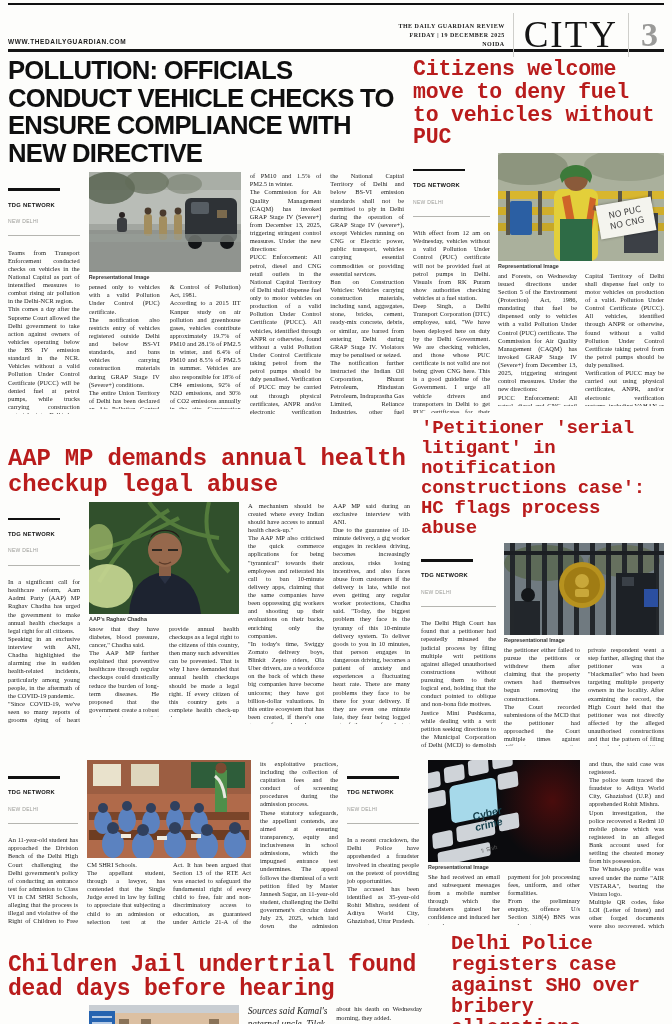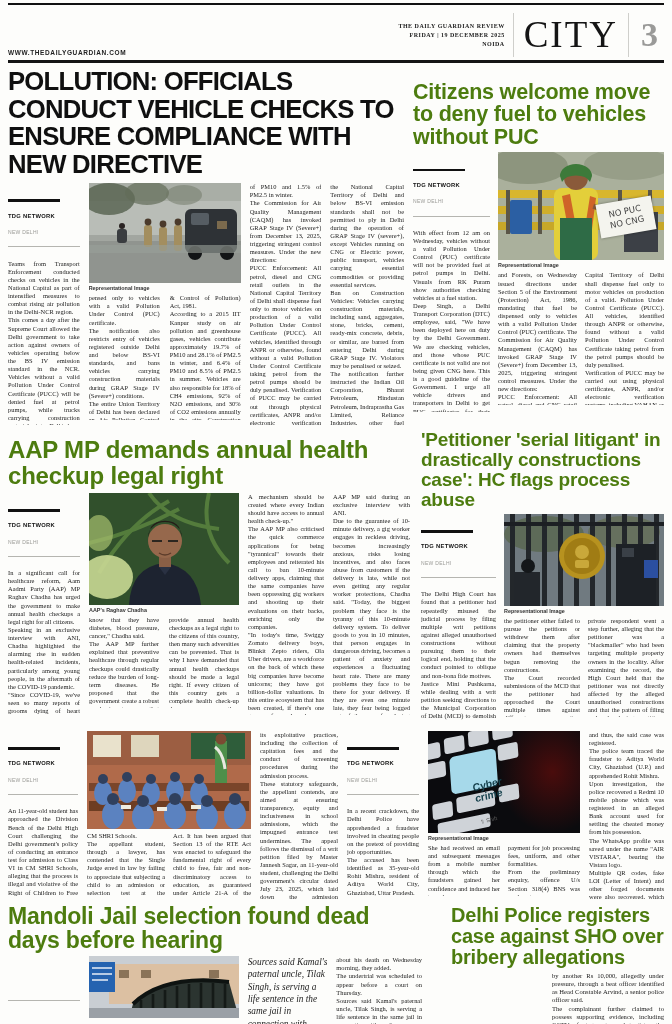--- a/index.html
+++ b/index.html
@@ -1,35 +1,35 @@
 <!DOCTYPE html>
 <html><head>
 <meta charset="utf-8">
 <style>
   * { margin:0; padding:0; box-sizing:border-box; }
   html,body { width:672px; background:#e8e8e6; }
   body { font-family:"Liberation Serif", serif; color:#1b1b1b; }
   #page { width:672px; height:1024px; background:#fdfdfb; position:relative; overflow:hidden; padding:0 8px; }
 
   
-  #masthead { height:57px; position:relative; border-top:2px solid #111; margin-top:3px; }
+  #masthead { height:46px; position:relative; border-top:2px solid #111; margin-top:3px; }
   .site-url { position:absolute; left:0; bottom:4px; font-family:"Liberation Sans",sans-serif; font-weight:bold; font-size:6.5px; letter-spacing:.6px; color:#222; }
   .mast-right { position:absolute; right:0; top:8px; display:flex; align-items:center; }
   .mast-info { text-align:right; font-family:"Liberation Serif",serif; font-weight:bold; font-size:6px; letter-spacing:.5px; line-height:1.5; color:#222; padding-right:8px; }
   .mast-div { width:1px; background:#cfcfcb; height:44px; }
   .mast-section { font-family:"Liberation Serif",serif; font-size:37px; letter-spacing:2px; color:#151515; padding:0 10px; line-height:44px; }
   .mast-page { font-family:"Liberation Serif",serif; font-size:34px; font-weight:bold; color:#9a9a98; padding:0 6px 0 12px; line-height:44px; }
   #mast-rule { border-bottom:3.5px solid #151515; }
 
   
   .row { display:flex; margin-top:5px;align-items:center; }
   .gap { width:9px; flex:0 0 auto; }
   article { overflow:hidden; }
   .hl-sans { font-family:"Liberation Sans",sans-serif; font-weight:800; font-size:26.5px; line-height:1.04; letter-spacing:-.8px; color:#101010; transform:scaleX(.97); transform-origin:left; }
-  .hl-serif { font-family:Liberation Sans, sans-serif; font-size:21px; line-height:1.05; color:#4d7c0f; letter-spacing:-.2px; }
+  .hl-serif { font-family:Liberation Mono, monospace; font-size:21px; line-height:1.05; color:#b91c1c; letter-spacing:-.2px; }
   .cols { display:flex; align-items:flex-start; }
   .col { overflow:hidden; font-size:6.45px; line-height:1.26; text-align:justify; white-space:pre-line; }
   .byline { margin-bottom:4px; border-bottom:.5px solid #b5b5b0; padding-bottom:3px; }
   .byline .bar { width:52px; height:2.5px; background:#111; margin-bottom:2.5px; }
   .byline .net { font-family:"Liberation Sans",sans-serif; font-weight:bold; font-size:5.8px; letter-spacing:.3px; color:#111; }
   .byline .loc { font-family:"Liberation Sans",sans-serif; font-size:5px; letter-spacing:.3px; color:#9a9a96; margin-top:1px; }
   .photo { position:relative; overflow:hidden; background:#ccc; }
   .photo svg { display:block; width:100%; height:100%; }
   .caption { font-family:"Liberation Sans",sans-serif; font-weight:bold; font-size:5.4px; color:#333; margin:2px 0 3px; }
   .subcols { display:flex; }
@@ -183,21 +183,21 @@
 Verification of PUCC may be carried out using physical certificates, ANPR, and/or electronic verification systems, including VAHAN or other centralised databases, where applicable.</div>
           </div>
         </div>
       </div>
     </article>
   </div>
 
   <div class="row">
 
     <article style="width:404px;">
-      <h2 class="hl-serif" style="font-size:24px;">AAP MP demands annual health checkup legal right</h2>
+      <h2 class="hl-serif" style="font-size:24px;">AAP MP demands annual health checkup legal abuse</h2>
       <div class="cols" style="margin-top:5px; height:222px;">
         <div class="col" style="width:72px; height:222px;">
           <div class="byline">
             <div class="bar"></div>
             <div class="net">TDG NETWORK</div>
             <div class="loc">NEW DELHI</div>
           </div>
           <span>In a significant call for healthcare reform, Aam Aadmi Party (AAP) MP Raghav Chadha has urged the government to make annual health checkups a legal right for all citizens.
 Speaking in an exclusive interview with ANI, Chadha highlighted the alarming rise in sudden health-related incidents, particularly among young people, in the aftermath of the COVID-19 pandemic.
 "Since COVID-19, we've seen so many reports of grooms dying of heart attacks at their wedding ceremonies, or young people dying of heart attacks while playing sports. Sometimes, a youth while playing badminton, cricket or sports, faints suddenly. Sometimes, a person when admitted in hospital during emergency get to</span>
@@ -239,21 +239,21 @@
 "In today's time, Swiggy Zomato delivery boys, Blinkit Zepto riders, Ola Uber drivers, are a workforce on the back of which these big companies have become unicorns; they have got billion-dollar valuations. In this entire ecosystem that has been created, if there's one group of people who are oppressed and under immense pressure, it's the gig workers,"</div>
         <div class="gap"></div>
         <div class="col" style="width:77px; height:222px;">AAP MP said during an exclusive interview with ANI.
 Due to the guarantee of 10-minute delivery, a gig worker engages in reckless driving, becomes increasingly anxious, risks losing incentives, and also faces abuse from customers if the delivery is late, while not even getting any regular worker protections, Chadha said. "Today, the biggest problem they face is the tyranny of this 10-minute delivery system. To deliver goods to you in 10 minutes, that person engages in dangerous driving, becomes a patient of anxiety and experiences a fluctuating heart rate. There are many problems they face to be there for your delivery. If they are even one minute late, they fear being logged out of the app, fear losing their incentives, and also face abuse from customers, get fewer ratings," he said.</div>
       </div>
     </article>
 
     <div class="gap"></div>
 
     <article style="width:243px;">
-      <h2 class="hl-serif" style="font-size:19px;">'Petitioner 'serial litigant' in drastically constructions case': HC flags process abuse</h2>
+      <h2 class="hl-serif" style="font-size:19px;">'Petitioner 'serial litigant' in notification constructions case': HC flags process abuse</h2>
       <div class="cols" style="margin-top:4px; height:208px;">
         <div class="col" style="width:75px; height:208px;">
           <div class="byline">
             <div class="bar"></div>
             <div class="net">TDG NETWORK</div>
             <div class="loc">NEW DELHI</div>
           </div>
           <span>The Delhi High Court has found that a petitioner had repeatedly misused the judicial process by filing multiple writ petitions against alleged unauthorised constructions without pursuing them to their logical end, holding that the conduct pointed to oblique and non-bona fide motives.
 Justice Mini Pushkarna, while dealing with a writ petition seeking directions to the Municipal Corporation of Delhi (MCD) to demolish alleged illegal construction at a property in Sector-15, Rohini, noted that this was the fifth such petition filed by the petitioner in relation to different properties in the same area.
 The Court observed that in earlier instances as well,</span>
@@ -431,21 +431,21 @@
 Upon investigation, the police recovered a Redmi 10 mobile phone which was registered in an alleged Bank account used for settling the cheated money from his possession.
 The WhatsApp profile was saved under the name "AIR VISTARA", bearing the Vistara logo.
 Multiple QR codes, fake LOI (Letter of Intent) and other forged documents were also recovered, which were used for the job fraud.</div>
       </div>
     </article>
   </div>
 
   <div class="row">
 
     <article style="width:414px;">
-      <h2 class="hl-serif" style="font-size:23px;">Mandoli Jail selection found dead days before hearing</h2>
+      <h2 class="hl-serif" style="font-size:23px;">Children Jail undertrial found dead days before hearing</h2>
       <div class="cols" style="margin-top:4px; height:112px;">
         <div class="col" style="width:72px; height:112px;">
           <div class="byline">
             
             
             
           </div>
           
         </div>
         <div class="gap"></div>

